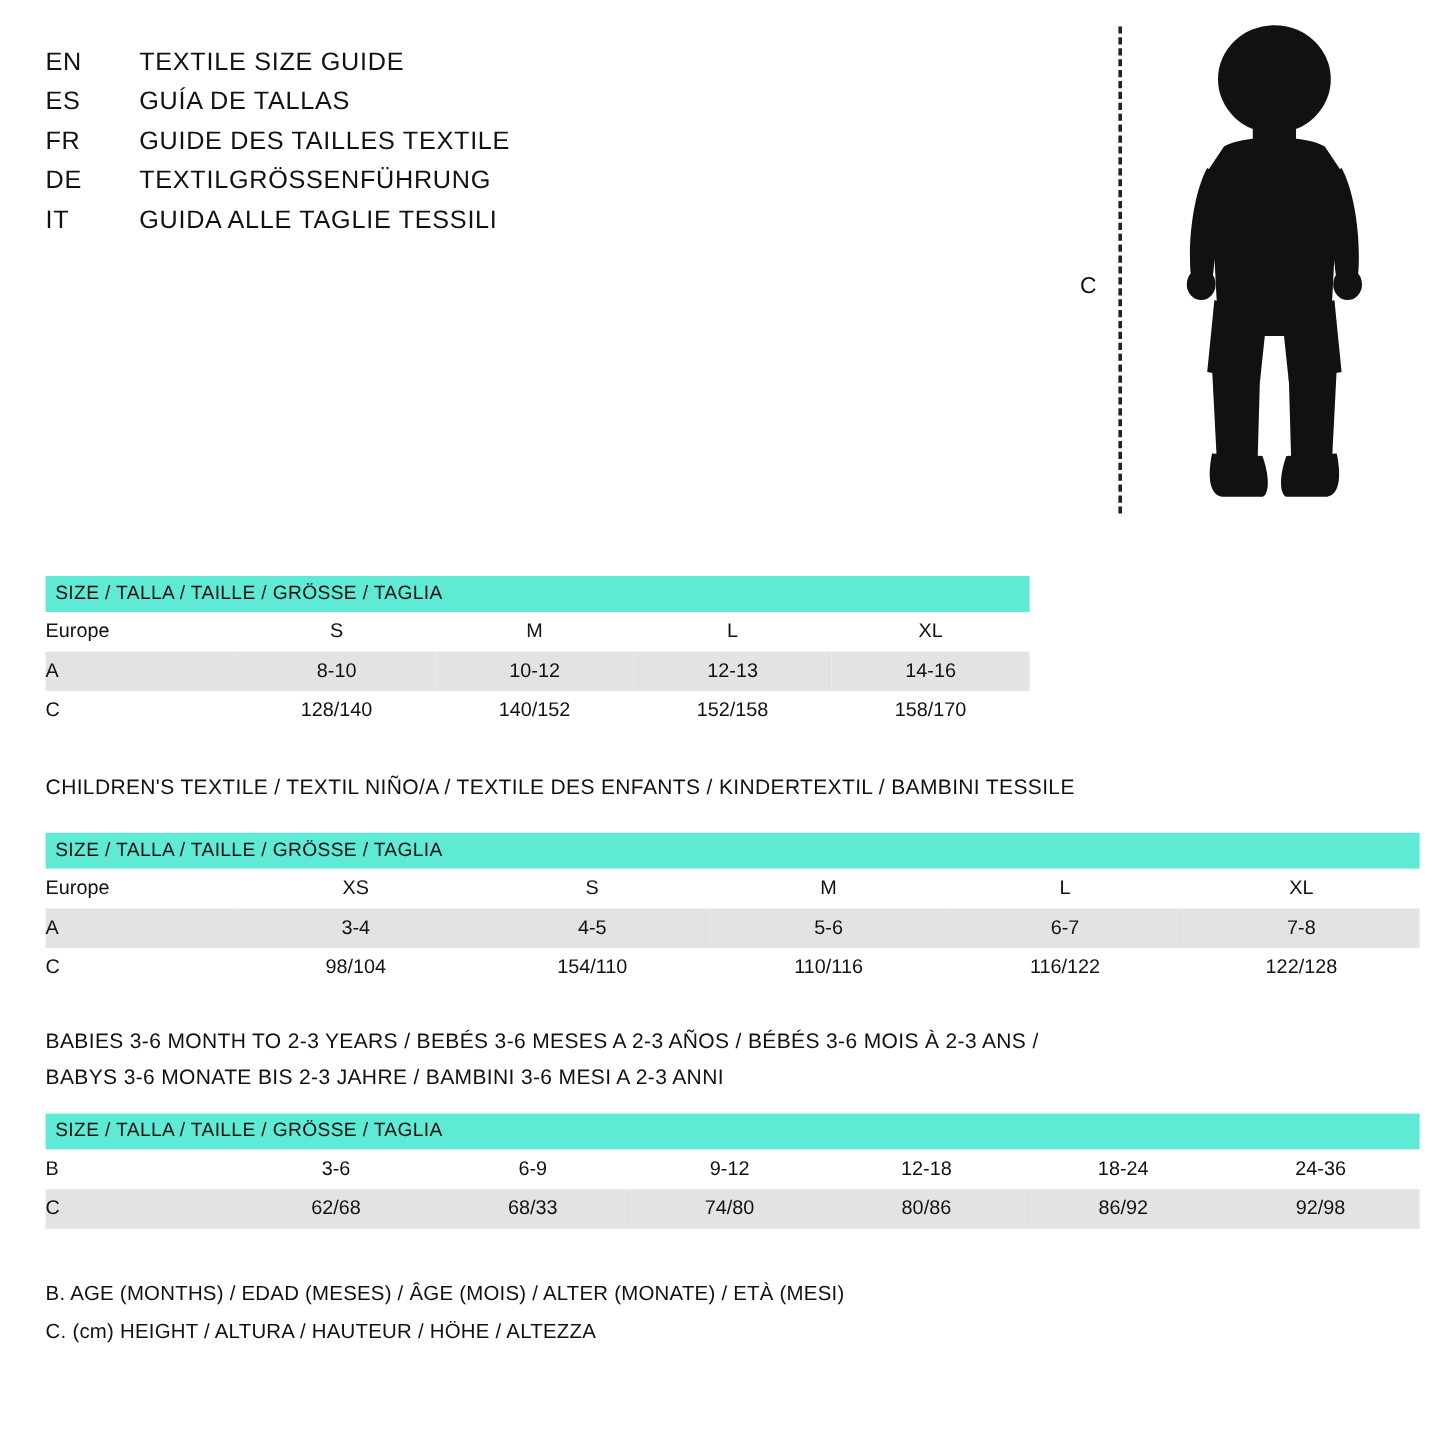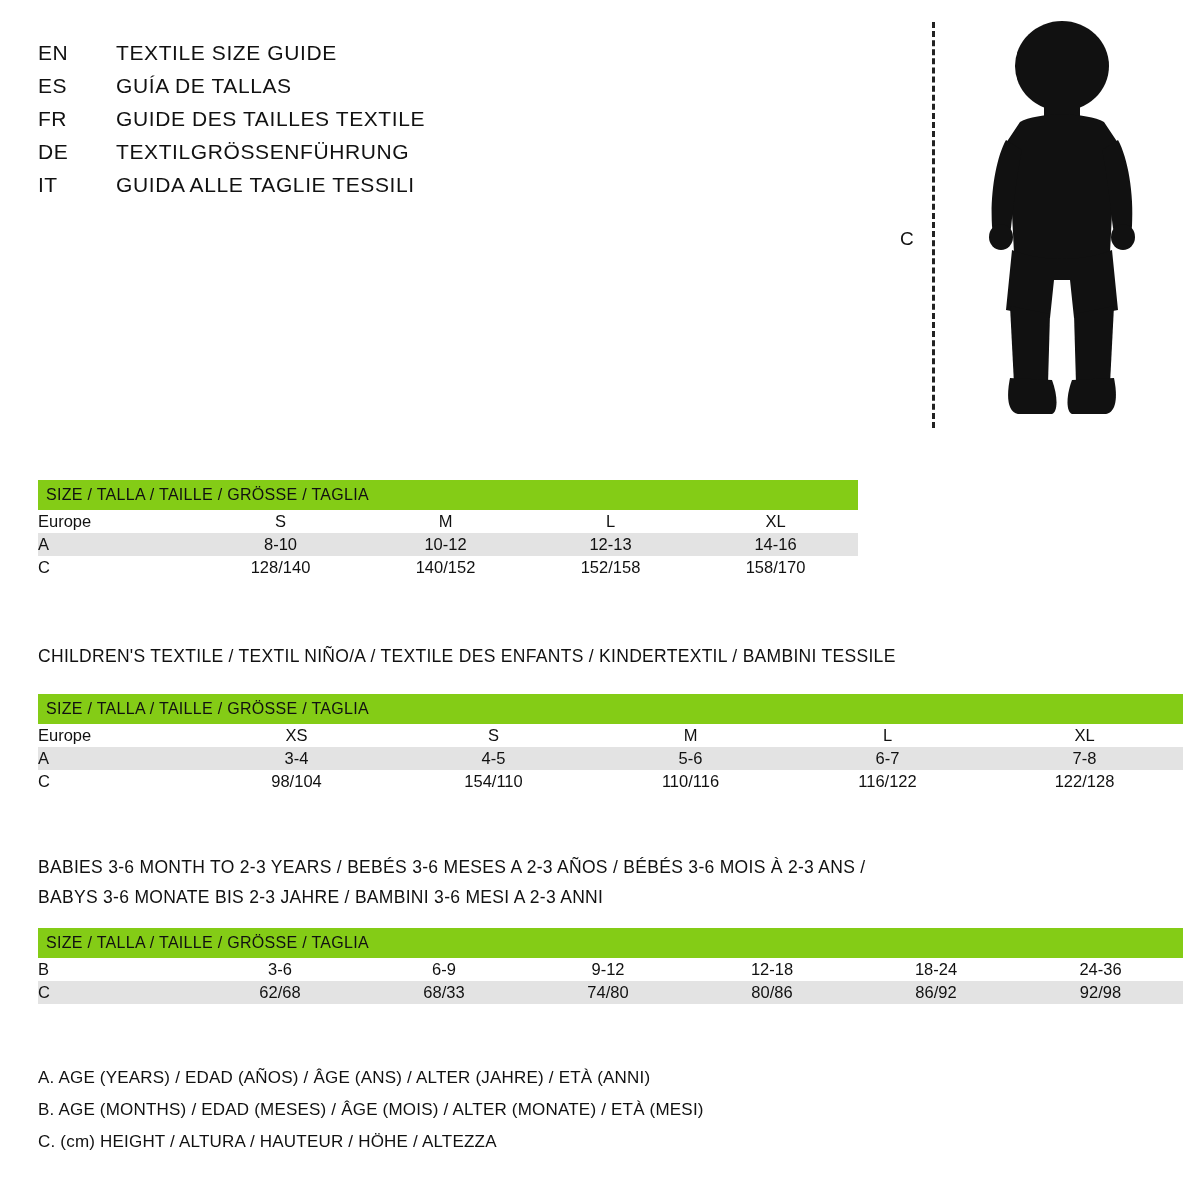--- a/index.html
+++ b/index.html
@@ -19,39 +19,40 @@
   .page {
     position: relative;
     width: 1200px;
     height: 1200px;
   }
 
   
   .title-block {
     position: absolute;
     left: 38px;
-    top: 41px;
+    top: 12px;
     width: 640px;
   }
   .title-row {
     display: flex;
     align-items: baseline;
     height: 33px;
   }
   .title-lang {
     width: 78px;
     font-size: 21px;
     letter-spacing: 0.5px;
     color: #111;
   }
   .title-text {
     font-size: 21px;
     letter-spacing: 0.6px;
     color: #111;
     text-transform: uppercase;
+    margin-top: 28px;
   }
 
   
   .figure-area {
     position: absolute;
     right: 40px;
     top: 10px;
     width: 260px;
     height: 420px;
   }
@@ -92,25 +93,25 @@
 
   
   .sg-table {
     position: absolute;
     border-collapse: collapse;
     font-size: 16.5px;
     color: #111;
   }
   .sg-table td {
     padding: 0;
-    height: 23px;
+    height: 33px;
     vertical-align: middle;
   }
   .band-head td {
-    background: #84cc16;
+    background: #5eead4;
     font-size: 16px;
     letter-spacing: 0.3px;
     padding-left: 8px;
     height: 30px;
   }
   .row-light td { background: #ffffff; }
   .row-grey td  { background: #e3e3e3; }
   .label-cell {
     padding-left: 8px;
     text-align: left;
@@ -298,18 +299,17 @@
       <td class="val-cell">68/33</td>
       <td class="val-cell">74/80</td>
       <td class="val-cell">80/86</td>
       <td class="val-cell">86/92</td>
       <td class="val-cell">92/98</td>
     </tr>
   </tbody>
     </table>
 
   <div class="footnotes">
-    <div>A. AGE (YEARS) / EDAD (AÑOS) / ÂGE (ANS) / ALTER (JAHRE) / ETÀ (ANNI)</div>
     <div>B. AGE (MONTHS) / EDAD (MESES) / ÂGE (MOIS) / ALTER (MONATE) / ETÀ (MESI)</div>
     <div>C. (cm) HEIGHT / ALTURA / HAUTEUR / HÖHE / ALTEZZA</div>
   </div>
 
 </div>
 
 </body></html>

